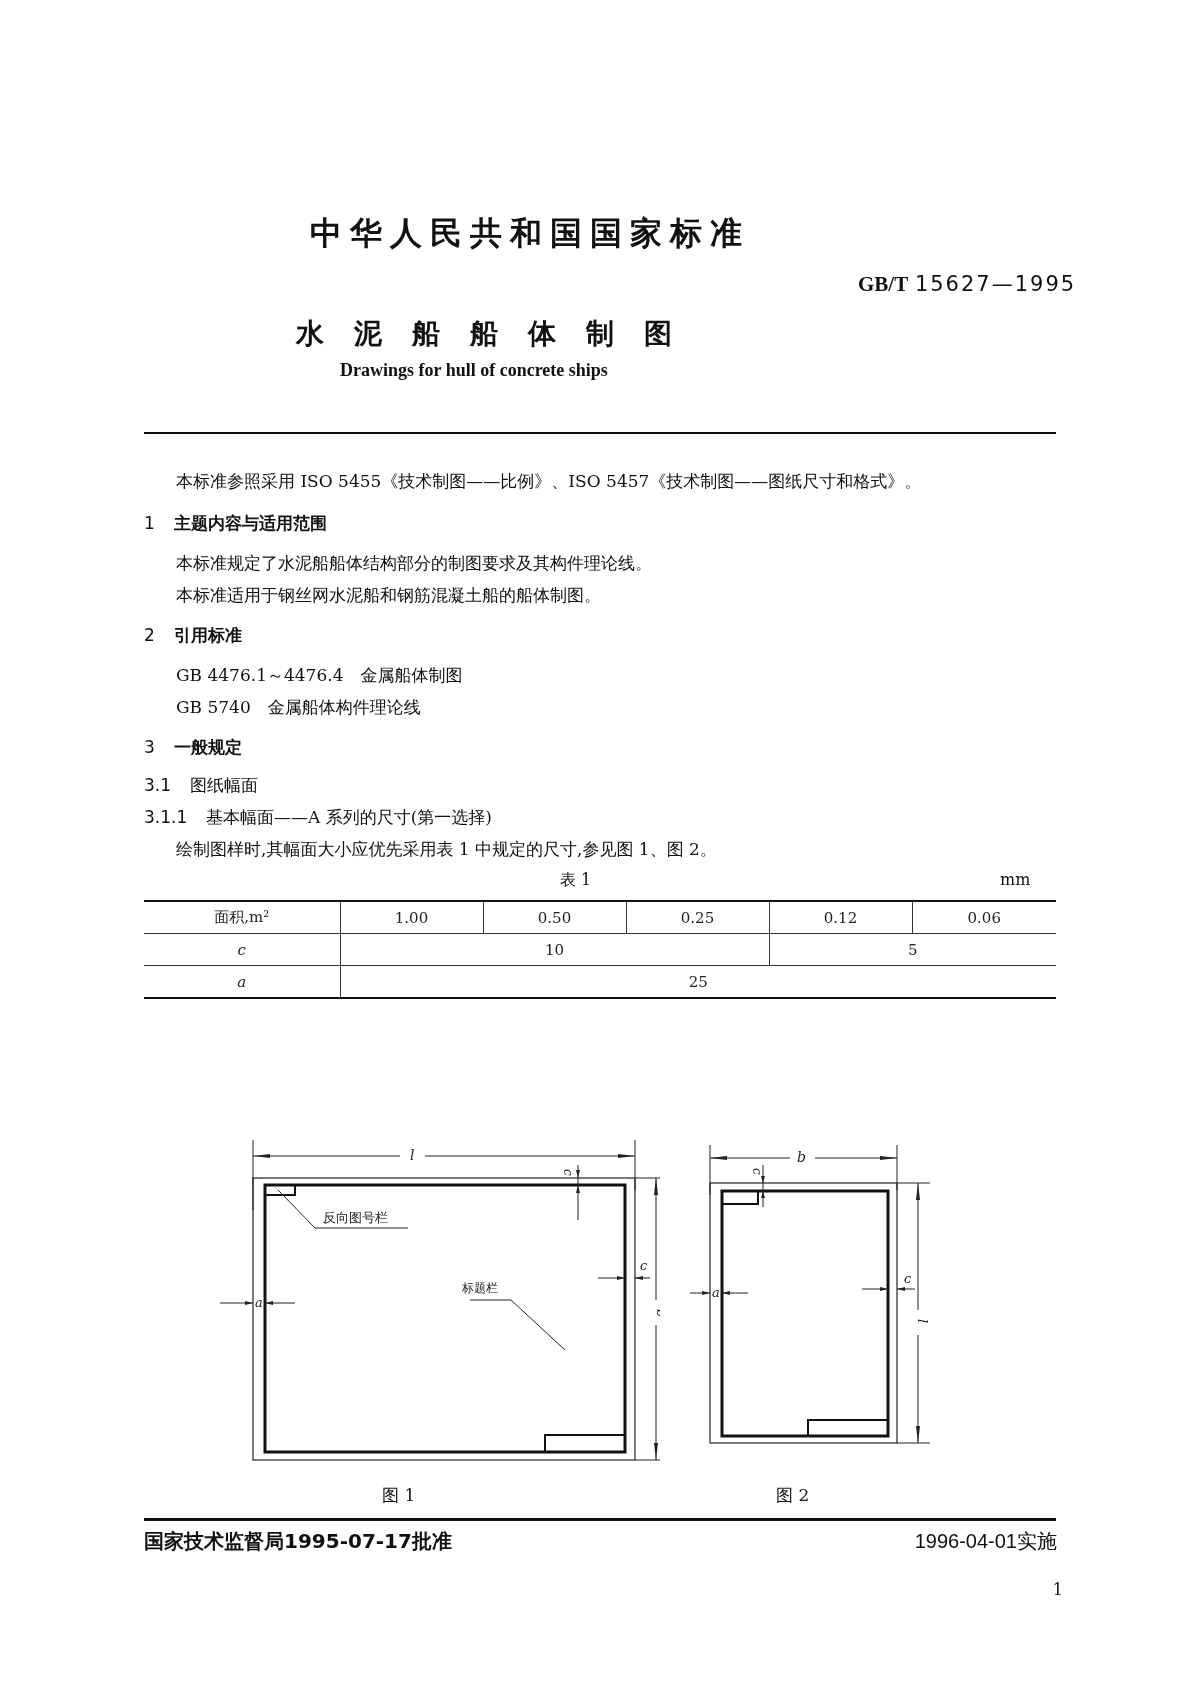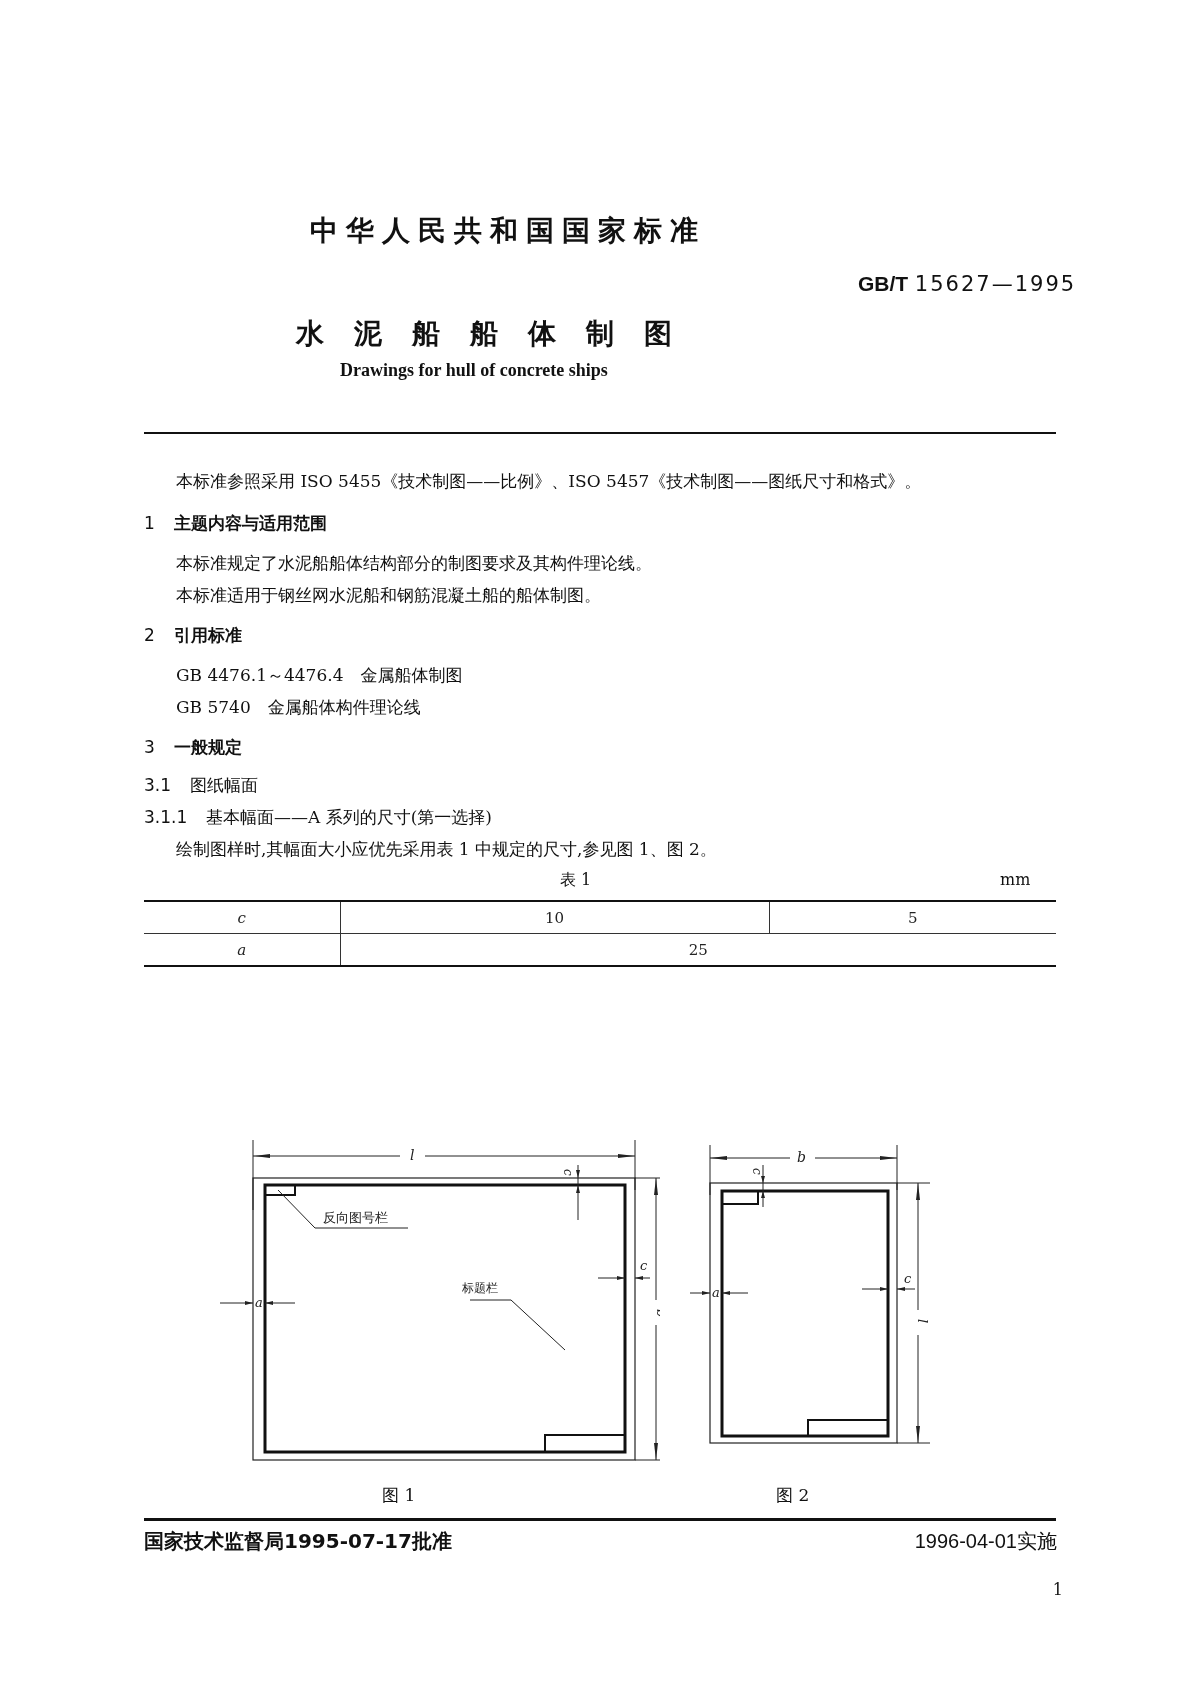--- a/index.html
+++ b/index.html
@@ -3,26 +3,26 @@
 <meta charset="utf-8">
 <style>
   html, body { margin: 0; padding: 0; background: #ffffff; }
   body {
     width: 1191px; height: 1684px; position: relative; overflow: hidden;
     font-family: "DejaVu Serif", "Liberation Serif", serif; color: #111;
   }
   .abs { position: absolute; }
   .hdr-org {
     left: 310px; top: 212px; font-family: Liberation Sans, sans-serif;
-    font-size: 28px; font-weight: bold; letter-spacing: 8px;
+    font-size: 32px; font-weight: bold; letter-spacing: 8px;
   }
   .std-no {
     left: 858px; top: 272px; font-size: 21px;
   }
-  .std-no .gb { font-family: Liberation Sans, sans-serif; font-weight: bold; }
+  .std-no .gb { font-family: Liberation Serif, serif; font-weight: bold; }
   .std-no .num { font-family: "DejaVu Sans", sans-serif; letter-spacing: 2px; font-weight: normal; }
   .title-cn {
     left: 296px; top: 297px; font-family: "DejaVu Sans", sans-serif;
     font-size: 28px; font-weight: bold; letter-spacing: 30px; margin-top: 18px;
   }
   .title-en {
     left: 340px; top: 360px; font-family: "Liberation Serif", serif;
     font-size: 18px; font-weight: bold;
   }
   .rule { background: #111; }
@@ -94,20 +94,28 @@
 <table class="t1">
   <colgroup>
     <col style="width:196px">
       <col style="width:143px">
       <col style="width:143px">
       <col style="width:143px">
       <col style="width:143px">
       <col style="width:144px">
   </colgroup>
   <tbody>
+  <tr class="r">
+    <td>面积,m²</td>
+    <td>1.00</td>
+    <td>0.50</td>
+    <td>0.25</td>
+    <td>0.12</td>
+    <td>0.06</td>
+  </tr>
   <tr class="r">
     <td class="it">c</td>
     <td colspan="3">10</td>
     <td colspan="2">5</td>
   </tr>
   <tr class="r">
     <td class="it">a</td>
     <td colspan="5">25</td>
   </tr>
 </tbody>

